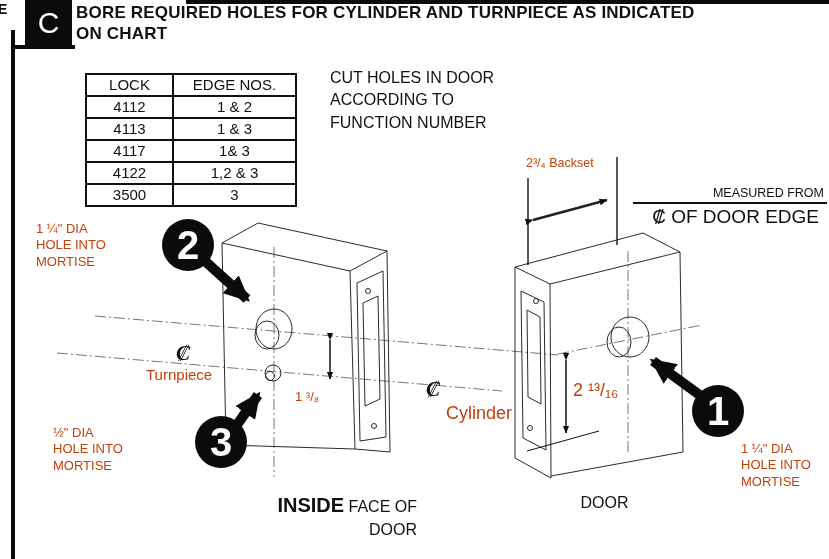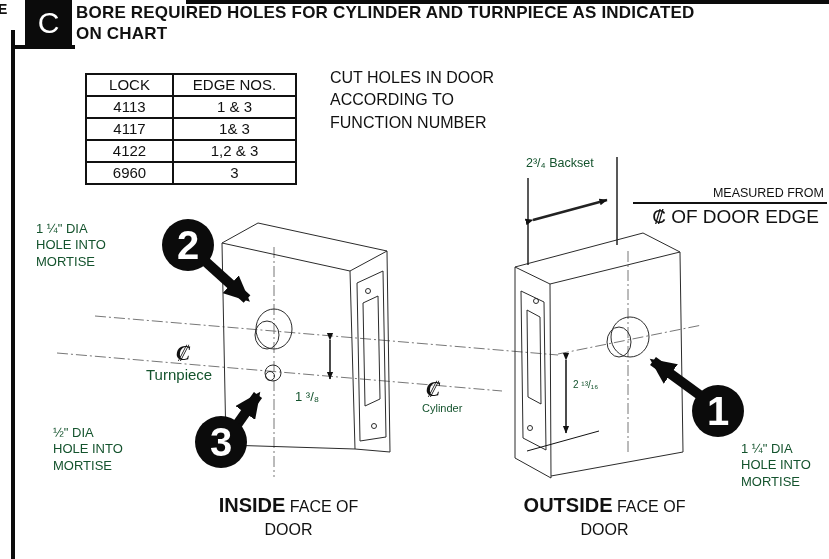--- a/index.html
+++ b/index.html
@@ -1,21 +1,21 @@
 <!DOCTYPE html>
 <html><head>
 <meta charset="utf-8">
 <style>
   html,body{margin:0;padding:0;}
   body{
     width:829px;height:559px;position:relative;overflow:hidden;
     background:#fff;color:#111;
     font-family:"Liberation Sans","DejaVu Sans",sans-serif;
   }
-  .lbl{position:absolute;font-size:13px;line-height:1.25;white-space:pre-line;color:#14532d;}
+  .lbl{position:absolute;font-size:13px;line-height:1.25;white-space:pre-line;color:#c2410c;}
   
   .top-rule{position:absolute;left:186px;top:0;width:643px;height:4px;background:#0b0b0b;}
   .left-rule{position:absolute;left:11px;top:30px;width:4px;height:529px;background:#0b0b0b;}
   .left-stub{position:absolute;left:11px;top:45px;width:64px;height:4px;background:#0b0b0b;}
   .edge-letter{position:absolute;left:-2px;top:1px;font-size:14px;font-weight:bold;}
   .step-box{position:absolute;left:25px;top:0;width:47px;height:46px;background:#0b0b0b;color:#fff;
     display:flex;align-items:center;justify-content:center;font-size:30px;}
   .title{position:absolute;left:76px;top:3px;width:750px;font-size:17px;font-weight:bold;
     line-height:1.22;white-space:pre-line;letter-spacing:.2px;}
   
@@ -59,33 +59,37 @@
 
 <table class="lock-table">
   <thead>
     <tr>
       <th>LOCK</th>
       <th>EDGE NOS.</th>
     </tr>
   </thead>
   <tbody>
       <tr>
+        <td>4112</td>
+        <td>1 &amp; 2</td>
+      </tr>
+      <tr>
         <td>4113</td>
         <td>1 &amp; 3</td>
       </tr>
       <tr>
         <td>4117</td>
         <td>1&amp; 3</td>
       </tr>
       <tr>
         <td>4122</td>
         <td>1,2 &amp; 3</td>
       </tr>
       <tr>
-        <td>6960</td>
+        <td>3500</td>
         <td>3</td>
       </tr>
     </tbody>
 </table>
 
 <div class="note">CUT HOLES IN DOOR
 ACCORDING TO
 FUNCTION NUMBER</div>
 
 <svg width="829" height="559" viewBox="0 0 829 559">
@@ -158,45 +162,42 @@
 <div class="lbl" style="left:53px;top:425px;">½" DIA
 HOLE INTO
 MORTISE</div>
 <div class="lbl" style="left:741px;top:441px;">1 ¼" DIA
 HOLE INTO
 MORTISE</div>
 
 <div class="clsym" style="left:176px;top:342px;">₡</div>
 <div class="lbl" style="left:146px;top:366px;font-size:15px;">Turnpiece</div>
 <div class="clsym" style="left:426px;top:378px;">₡</div>
-<div class="lbl" style="left:422px;top:402px;font-size:11px;">Cylinder</div>
+<div class="lbl" style="left:446px;top:402px;font-size:18px;">Cylinder</div>
 
 <div class="lbl" style="left:526px;top:156px;font-size:12.5px;">2³/₄ Backset</div>
 <div class="measured">
   <div class="l1">MEASURED FROM</div>
   <div class="l2">₡ OF DOOR EDGE</div>
 </div>
 
 <div class="lbl" style="left:295px;top:351px;margin-top:38px;">1 ³/₈</div>
-<div class="lbl" style="left:573px;top:379px;font-size:10px;">2 ¹³/₁₆</div>
+<div class="lbl" style="left:573px;top:379px;font-size:18px;">2 ¹³/₁₆</div>
 
 <div class="badge" style="left:162px;top:219px;">
   <span>2</span>
 </div>
 <div class="badge" style="left:195px;top:416px;">
   <span>3</span>
 </div>
 <div class="badge" style="left:692px;top:385px;">
   <span>1</span>
 </div>
 
-<div class="caption" style="left:181px;top:492px;width:215px;">
+<div class="caption" style="left:202px;top:492px;width:215px;text-align:right;">
   <div>
     <span class="big">INSIDE</span><span> FACE OF</span>
   </div>
   <div>DOOR</div>
 </div>
 <div class="caption" style="left:477px;top:492px;width:255px;">
-  <div>
-    <span class="big">OUTSIDE</span><span> FACE OF</span>
-  </div>
   <div>DOOR</div>
 </div>
 
 </body></html>

